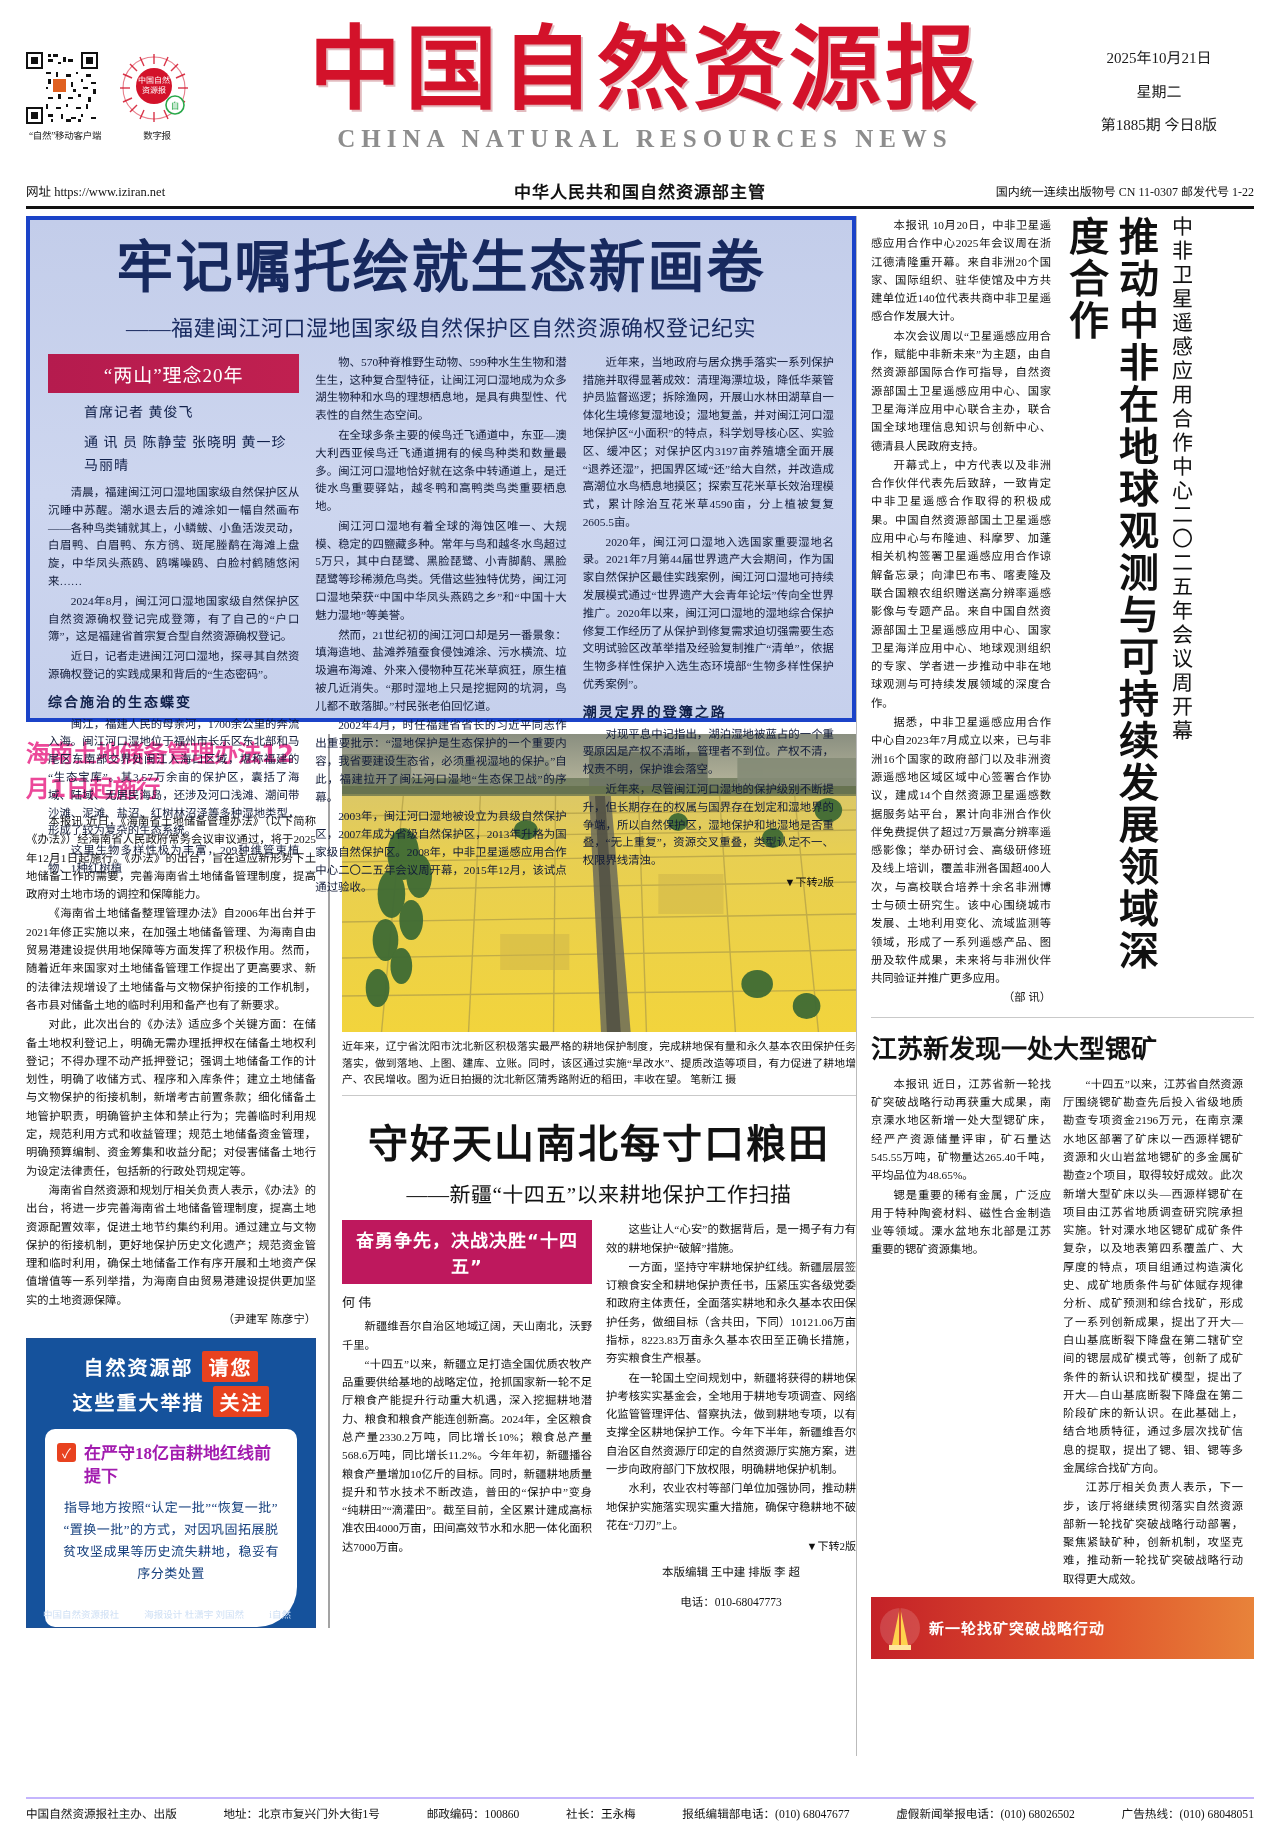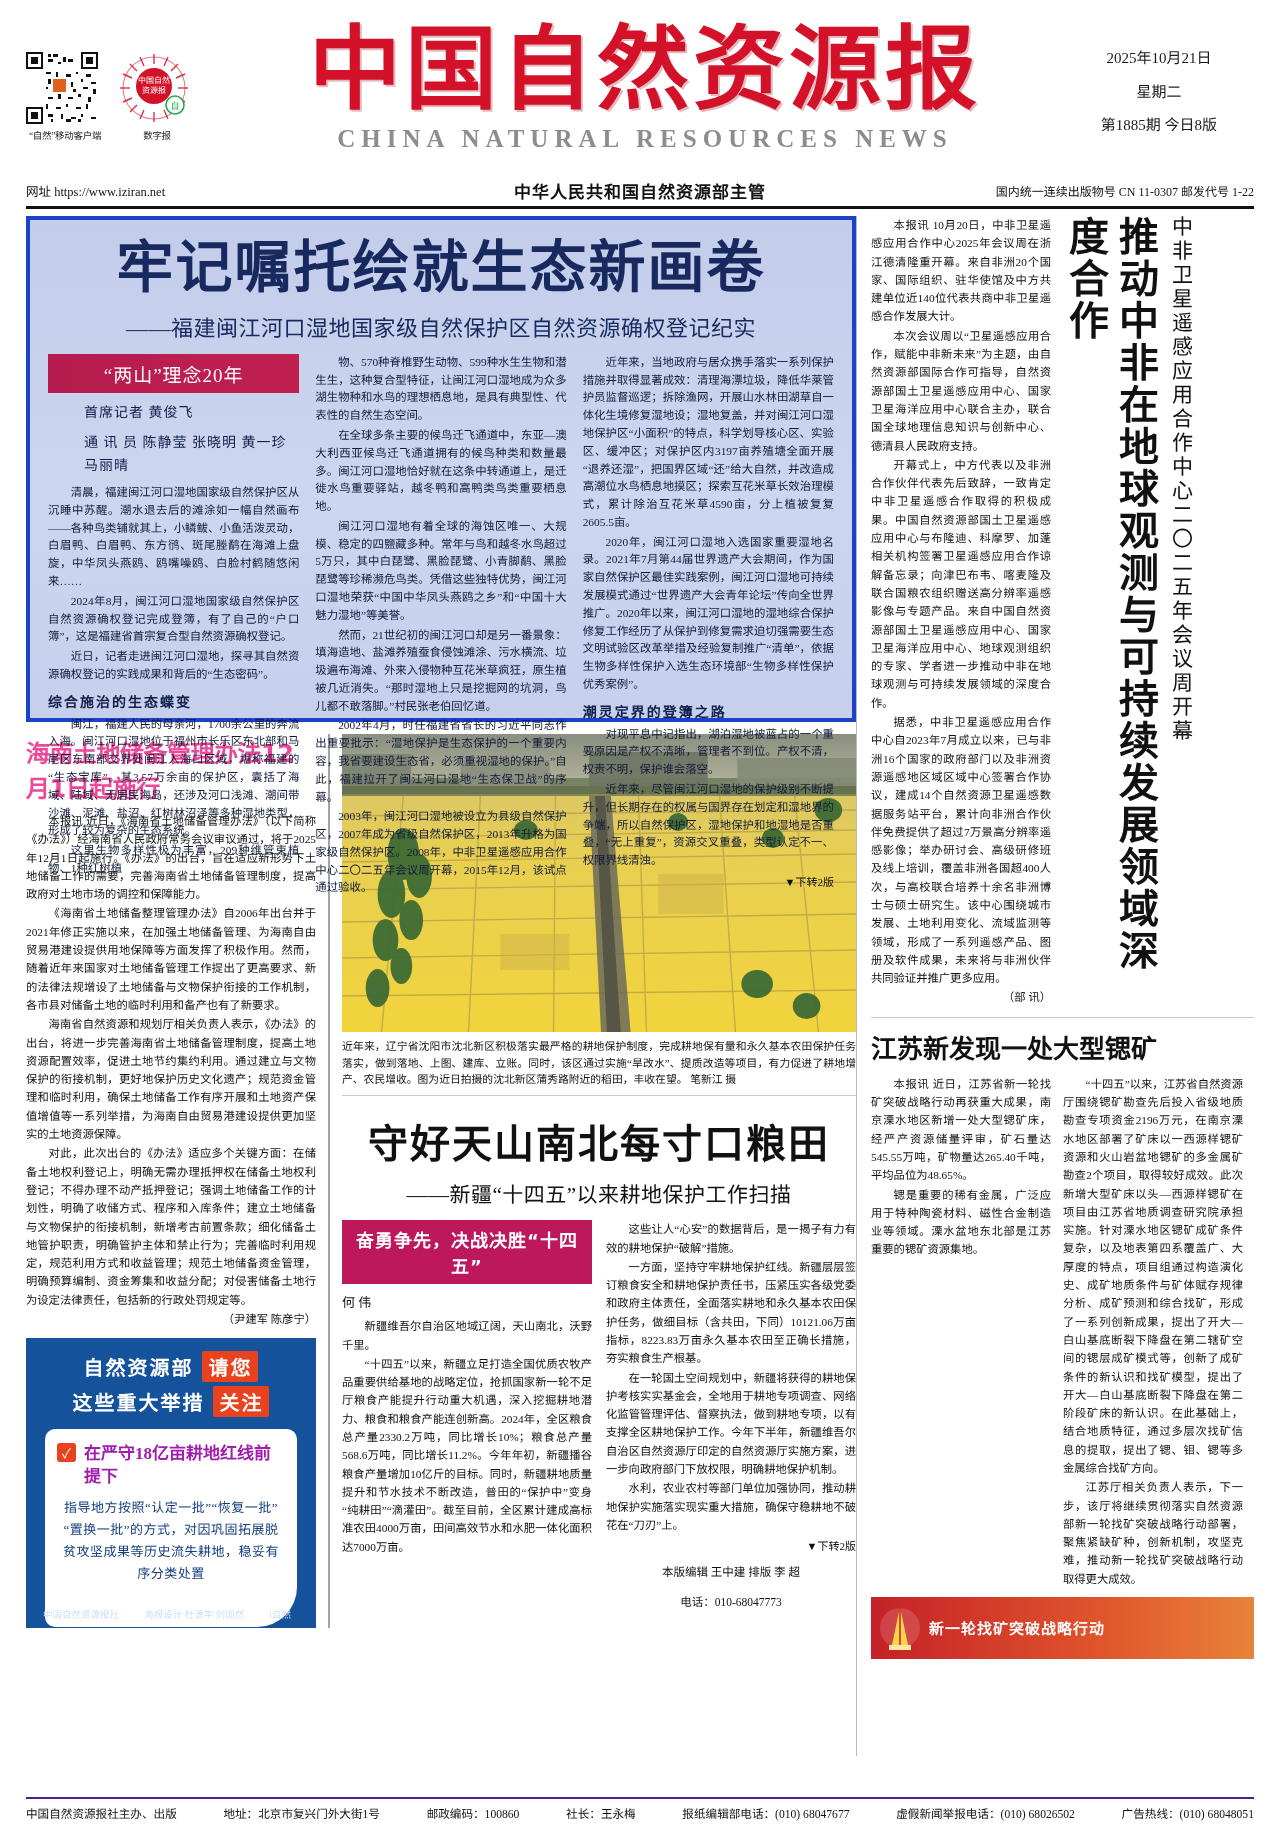--- a/index.html
+++ b/index.html
@@ -135,21 +135,21 @@
   .r-cols { display:flex; gap:12px; }
   .r-col { width: 180px; font-size: 11.3px; line-height:1.62; text-align:justify; }
   .r-col p { text-indent:2em; margin-bottom:1px; }
 
   .bottom-ad { margin-top: 8px; height: 62px; background: linear-gradient(90deg,#c42128,#e0552c 60%,#e8833a);
                position:relative; overflow:hidden; }
   .ba-text { color:#fff; font-size:15px; font-weight:700; position:absolute; left:58px; top:20px;
              letter-spacing:1px; font-family:"DejaVu Sans","Liberation Sans",sans-serif;}
 
   
-  .footer { position:absolute; left:26px; right:26px; bottom: 8px; border-top: 2px solid #4c1d95;
+  .footer { position:absolute; left:26px; right:26px; bottom: 8px; border-top: 2px solid #c4b5fd;
             padding-top: 6px; display:flex; justify-content:space-between; font-size: 11.6px; }
   .footer span { white-space: nowrap; }
 </style>
 </head>
 <body>
 
 <div class="page">
 
   <div class="masthead">
     <div class="mh-left">
@@ -319,22 +319,22 @@
         </div>
       </div>
 
       <div class="lower">
 
         <div class="ll-col">
           <div class="hl-hainan">海南土地储备管理办法12月1日起施行</div>
           <div class="small-text">
             <p>本报讯 近日，《海南省土地储备管理办法》（以下简称《办法》）经海南省人民政府常务会议审议通过，将于2025年12月1日起施行。《办法》的出台，旨在适应新形势下土地储备工作的需要，完善海南省土地储备管理制度，提高政府对土地市场的调控和保障能力。</p>
             <p>《海南省土地储备整理管理办法》自2006年出台并于2021年修正实施以来，在加强土地储备管理、为海南自由贸易港建设提供用地保障等方面发挥了积极作用。然而，随着近年来国家对土地储备管理工作提出了更高要求、新的法律法规增设了土地储备与文物保护衔接的工作机制，各市县对储备土地的临时利用和备产也有了新要求。</p>
+            <p>对此，此次出台的《办法》适应多个关键方面：在储备土地权利登记上，明确无需办理抵押权在储备土地权利登记；不得办理不动产抵押登记；强调土地储备工作的计划性，明确了收储方式、程序和入库条件；建立土地储备与文物保护的衔接机制，新增考古前置条款；细化储备土地管护职责，明确管护主体和禁止行为；完善临时利用规定，规范利用方式和收益管理；规范土地储备资金管理，明确预算编制、资金筹集和收益分配；对侵害储备土地行为设定法律责任，包括新的行政处罚规定等。</p>
             <p>海南省自然资源和规划厅相关负责人表示，《办法》的出台，将进一步完善海南省土地储备管理制度，提高土地资源配置效率，促进土地节约集约利用。通过建立与文物保护的衔接机制，更好地保护历史文化遗产；规范资金管理和临时利用，确保土地储备工作有序开展和土地资产保值增值等一系列举措，为海南自由贸易港建设提供更加坚实的土地资源保障。</p>
-            <p>对此，此次出台的《办法》适应多个关键方面：在储备土地权利登记上，明确无需办理抵押权在储备土地权利登记；不得办理不动产抵押登记；强调土地储备工作的计划性，明确了收储方式、程序和入库条件；建立土地储备与文物保护的衔接机制，新增考古前置条款；细化储备土地管护职责，明确管护主体和禁止行为；完善临时利用规定，规范利用方式和收益管理；规范土地储备资金管理，明确预算编制、资金筹集和收益分配；对侵害储备土地行为设定法律责任，包括新的行政处罚规定等。</p>
           </div>
           <div class="sign">（尹建军 陈彦宁）</div>
 
           <div class="adbox">
             <div class="ad-t1">
               <span>自然资源部</span>
               <span class="ad-badge">请您</span>
             </div>
             <div class="ad-t2">
               <span>这些重大举措</span>

